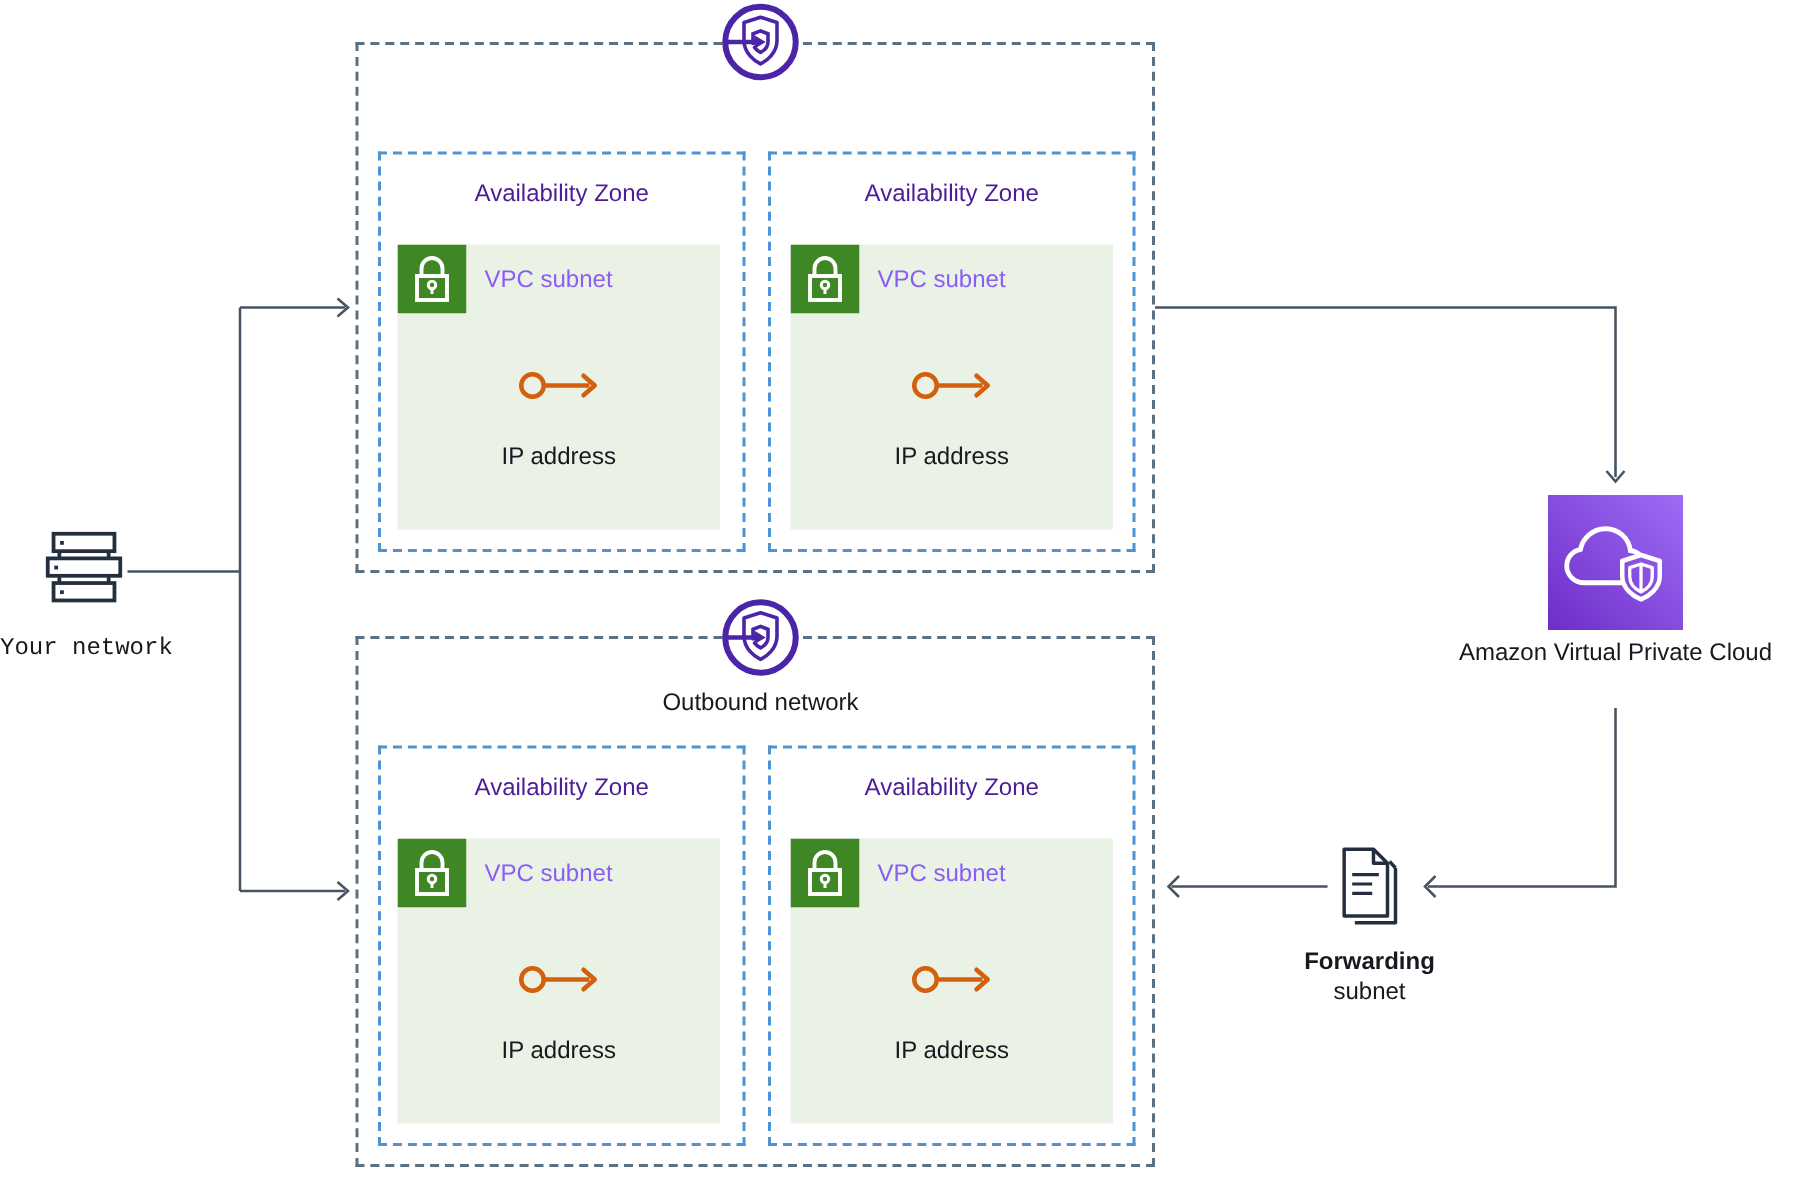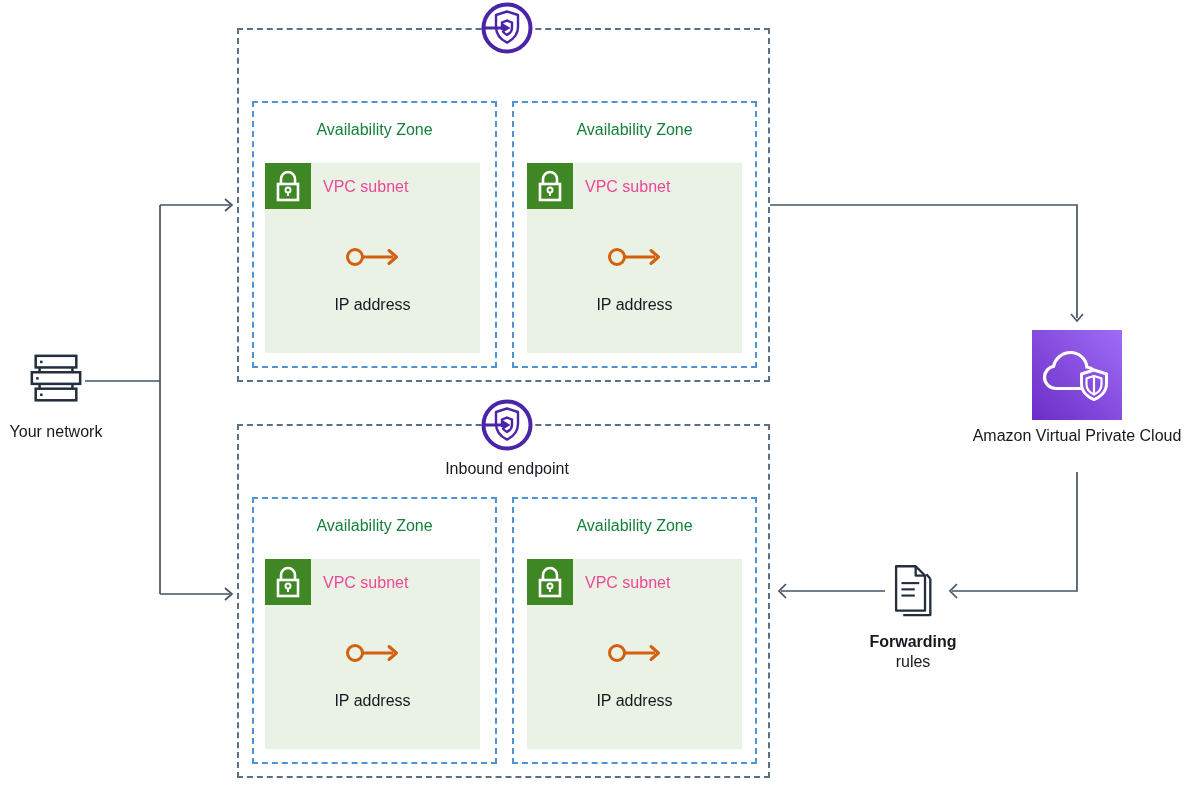--- a/index.html
+++ b/index.html
@@ -2,23 +2,23 @@
 <html><head>
 <meta charset="utf-8">
 <style>
   html,body{margin:0;padding:0;background:#ffffff;}
   #stage{position:relative;width:1200px;height:788px;background:#ffffff;
          font-family:"Liberation Sans",sans-serif;color:#16191f;overflow:hidden;}
   .abs{position:absolute;}
   .lbl{position:absolute;font-size:16px;line-height:20px;text-align:center;white-space:nowrap;color:#16191f;}
   .endpoint-box{position:absolute;border:2px dashed #5a7084;background:transparent;}
   .az-box{position:absolute;border:2px dashed #4e94d4;background:transparent;}
-  .az-lbl{color:#15803d;}
+  .az-lbl{color:#4c1d95;}
   .subnet-box{position:absolute;background:#e9f2e5;}
-  .subnet-lbl{color:#ec4899;text-align:right;}
+  .subnet-lbl{color:#8b5cf6;text-align:right;}
   svg{display:block;}
   #wires{position:absolute;left:0;top:0;pointer-events:none;}
 </style>
 </head>
 <body>
 
 <div id="stage">
 
   <svg id="wires" width="1200" height="788" viewBox="0 0 1200 788">
     <g fill="none" stroke="#475463" stroke-width="1.7">
@@ -45,21 +45,21 @@
         <rect x="5" y="19" width="50" height="12"></rect>
         <rect x="9" y="36" width="42" height="12"></rect>
       </g>
       <g fill="#232f3e">
         <rect x="13.5" y="7" width="2.6" height="2.6"></rect>
         <rect x="9.5" y="24" width="2.6" height="2.6"></rect>
         <rect x="13.5" y="41" width="2.6" height="2.6"></rect>
       </g>
     </svg>
   </div>
-  <div class="lbl" style="left:0px;top:422px;width:112px;">Your network</div>
+  <div class="lbl" style="left:0px;top:422px;width:112px;font-family:Liberation Mono, monospace;">Your network</div>
 
   <div class="endpoint-box" style="left:237px;top:28px;width:529px;height:350px;"></div>
   <div class="abs" style="left:479px;top:0px;width:56px;height:56px;">
     <svg width="56" height="56" viewBox="0 0 56 56">
       <circle cx="28" cy="28" r="23.5" fill="#ffffff" stroke="#4b25a8" stroke-width="4"></circle>
       <path d="M28 11.5 L39 15 V27 C39 35.5 32 40.6 28 42.6 C24 40.6 17 35.5 17 27 V15 Z" fill="none" stroke="#4b25a8" stroke-width="2.4" stroke-linejoin="round"></path>
       <path d="M23 29 V22.5 L28 20.6 L33 22.5 V28 C33 31.8 30 33.9 28 34.9 C26.5 34.2 25 33 24 31.6" fill="none" stroke="#4b25a8" stroke-width="2.4" stroke-linecap="round"></path>
       <line x1="5" y1="28" x2="25" y2="28" stroke="#4b25a8" stroke-width="3"></line>
       <path d="M24 23.5 L31.5 28 L24 32.5 Z" fill="#4b25a8"></path>
     </svg>
@@ -112,21 +112,21 @@
   <div class="endpoint-box" style="left:237px;top:424px;width:529px;height:350px;"></div>
   <div class="abs" style="left:479px;top:397px;width:56px;height:56px;">
     <svg width="56" height="56" viewBox="0 0 56 56">
       <circle cx="28" cy="28" r="23.5" fill="#ffffff" stroke="#4b25a8" stroke-width="4"></circle>
       <path d="M28 11.5 L39 15 V27 C39 35.5 32 40.6 28 42.6 C24 40.6 17 35.5 17 27 V15 Z" fill="none" stroke="#4b25a8" stroke-width="2.4" stroke-linejoin="round"></path>
       <path d="M23 29 V22.5 L28 20.6 L33 22.5 V28 C33 31.8 30 33.9 28 34.9 C26.5 34.2 25 33 24 31.6" fill="none" stroke="#4b25a8" stroke-width="2.4" stroke-linecap="round"></path>
       <line x1="5" y1="28" x2="25" y2="28" stroke="#4b25a8" stroke-width="3"></line>
       <path d="M24 23.5 L31.5 28 L24 32.5 Z" fill="#4b25a8"></path>
     </svg>
   </div>
-  <div class="lbl" style="left:407px;top:459px;width:200px;">Inbound endpoint</div>
+  <div class="lbl" style="left:407px;top:459px;width:200px;">Outbound network</div>
 
   <div class="az-box" style="left:252px;top:497px;width:241px;height:263px;"></div>
   <div class="lbl az-lbl" style="left:252px;top:516px;width:245px;">Availability Zone</div>
   <div class="subnet-box" style="left:265px;top:559px;width:215px;height:190px;"></div>
   <div class="abs" style="left:265px;top:559px;width:46px;height:46px;">
     <svg width="46" height="46" viewBox="0 0 46 46">
       <rect width="46" height="46" fill="#3f8624"></rect>
       <path d="M16 21 v-5 a7 7 0 0 1 14 0 v5" fill="none" stroke="#ffffff" stroke-width="2.6"></path>
       <rect x="13" y="21" width="20" height="16" fill="none" stroke="#ffffff" stroke-width="2.6"></rect>
       <circle cx="23" cy="27" r="2.5" fill="none" stroke="#ffffff" stroke-width="2"></circle>
@@ -191,15 +191,15 @@
         <path d="M30 2 V12.5 H40.5"></path>
       </g>
       <g stroke="#232f3e" stroke-width="2.4">
         <line x1="14" y1="21" x2="34" y2="21"></line>
         <line x1="14" y1="28" x2="29" y2="28"></line>
         <line x1="14" y1="35" x2="29" y2="35"></line>
       </g>
     </svg>
   </div>
   <div class="lbl" style="left:838px;top:632px;width:150px;font-weight:bold;">Forwarding</div>
-  <div class="lbl" style="left:838px;top:652px;width:150px;">rules</div>
+  <div class="lbl" style="left:838px;top:652px;width:150px;">subnet</div>
 
 </div>
 
 </body></html>

